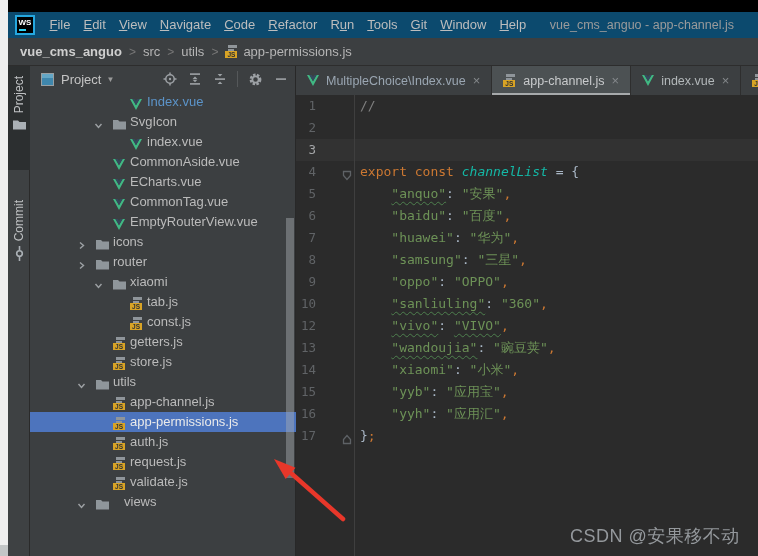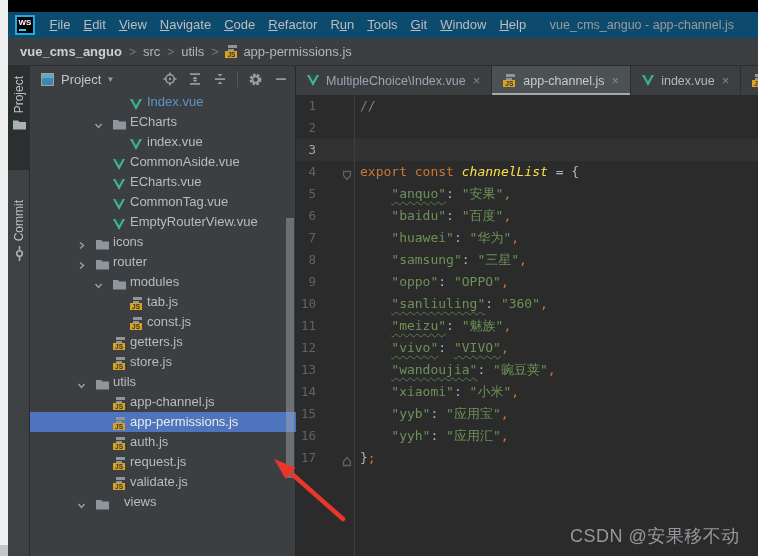--- a/index.html
+++ b/index.html
@@ -51,21 +51,21 @@
   .tab-close { color:#85898c; font-size:13px; line-height:13px; }
   .code-area { position:relative; flex:1; font-family:"DejaVu Sans Mono",monospace; font-size:13px; }
   .curline { position:absolute; left:0; width:100%; height:22px; background:#323232; }
   .code-line { position:relative; height:22px; line-height:22px; white-space:pre; padding-left:64px; }
   .gut-num { position:absolute; left:0; top:0; width:20px; text-align:right; color:#606366; font-size:12.5px; font-family:"DejaVu Sans Mono",monospace; }
   .gut-num.cur { color:#a5a7a9; }
   .gutter-sep { position:absolute; left:58px; top:0; bottom:0; width:1px; background:#3f3f3f; }
   .fold { position:absolute; left:46px; top:5px; }
   .cm { color:#808080; }
   .kw { color:#cc7832; }
-  .id { color:#fde047; font-style:italic; }
+  .id { color:#14b8a6; font-style:italic; }
   .pl { color:#a9b7c6; }
   .st { color:#6d9257; }
   .pu { color:#cc7832; }
   .squig { text-decoration:underline; text-decoration-style:wavy; text-decoration-color:#4e804e; text-decoration-thickness:1px; text-underline-offset:3px; }
   .arrow-svg { position:absolute; left:0; top:0; width:758px; height:556px; pointer-events:none; }
   .watermark { position:absolute; left:570px; top:524px; font-size:18px; color:#94989c; letter-spacing:0.5px; }
 </style>
 </head>
 <body>
 
@@ -175,21 +175,21 @@
                 </svg></span>
               <span class="tr-label" style="left:117px;color:#5c94c9">Index.vue</span>
             </div>
             <div class="tree-row">
               <span class="tr-chev" style="left:64px"><svg width="9" height="9" viewBox="0 0 9 9">
                   <polyline points="1.5,3 4.5,6.5 7.5,3" fill="none" stroke="#9da1a4" stroke-width="1.4"></polyline>
                 </svg></span>
               <span class="tr-icon" style="left:83px"><svg width="13" height="11" viewBox="0 0 13 11">
                   <path d="M0 1 L5 1 L6.5 2.6 L13 2.6 L13 10.5 L0 10.5 Z" fill="#8f969b"></path>
                 </svg></span>
-              <span class="tr-label" style="left:100px">ECharts</span>
+              <span class="tr-label" style="left:100px">SvgIcon</span>
             </div>
             <div class="tree-row">
               <span class="tr-icon" style="left:100px"><svg width="12" height="11" viewBox="0 0 12 11">
                   <polygon points="0,0 2.4,0 6,6.2 9.6,0 12,0 6,11" fill="#41b883"></polygon>
                   <polygon points="2.4,0 4.8,0 6,2.1 7.2,0 9.6,0 6,6.2" fill="#35495e"></polygon>
                 </svg></span>
               <span class="tr-label" style="left:117px">index.vue</span>
             </div>
             <div class="tree-row">
               <span class="tr-icon" style="left:83px"><svg width="12" height="11" viewBox="0 0 12 11">
@@ -237,21 +237,21 @@
                 </svg></span>
               <span class="tr-label" style="left:83px">router</span>
             </div>
             <div class="tree-row">
               <span class="tr-chev" style="left:64px"><svg width="9" height="9" viewBox="0 0 9 9">
                   <polyline points="1.5,3 4.5,6.5 7.5,3" fill="none" stroke="#9da1a4" stroke-width="1.4"></polyline>
                 </svg></span>
               <span class="tr-icon" style="left:83px"><svg width="13" height="11" viewBox="0 0 13 11">
                   <path d="M0 1 L5 1 L6.5 2.6 L13 2.6 L13 10.5 L0 10.5 Z" fill="#8f969b"></path>
                 </svg></span>
-              <span class="tr-label" style="left:100px">modules</span>
+              <span class="tr-label" style="left:100px">xiaomi</span>
             </div>
             <div class="tree-row">
               <span class="tr-icon" style="left:100px"><span style="position:relative;display:inline-block;width:13px;height:13px;"><span style="position:absolute;left:3px;top:0;width:9px;height:3px;background:#8f959a;"></span><span style="position:absolute;left:3px;top:4px;width:6px;height:2.5px;background:#8f959a;"></span><span style="position:absolute;left:0;top:6px;width:12px;height:7px;background:#d8a325;color:#2f3234;font-size:6.5px;font-weight:bold;line-height:7.5px;text-align:center;font-family:'Liberation Sans',sans-serif;">JS</span></span></span>
               <span class="tr-label" style="left:117px">tab.js</span>
             </div>
             <div class="tree-row">
               <span class="tr-icon" style="left:100px"><span style="position:relative;display:inline-block;width:13px;height:13px;"><span style="position:absolute;left:3px;top:0;width:9px;height:3px;background:#8f959a;"></span><span style="position:absolute;left:3px;top:4px;width:6px;height:2.5px;background:#8f959a;"></span><span style="position:absolute;left:0;top:6px;width:12px;height:7px;background:#d8a325;color:#2f3234;font-size:6.5px;font-weight:bold;line-height:7.5px;text-align:center;font-family:'Liberation Sans',sans-serif;">JS</span></span></span>
               <span class="tr-label" style="left:117px">const.js</span>
             </div>
             <div class="tree-row">
@@ -346,21 +346,20 @@
               <div class="code-line"><span class="gut-num cur">3</span></div>
               <div class="code-line"><span class="gut-num">4</span><span class="fold"><svg width="10" height="11" viewBox="0 0 10 11">
                     <path d="M1.5 1.5 L8.5 1.5 L8.5 5.5 L5 9.5 L1.5 5.5 Z" fill="none" stroke="#5e6266" stroke-width="1.3"></path>
                   </svg></span><span class="kw">export const </span><span class="id">channelList</span><span class="pl"> = {</span></div>
               <div class="code-line"><span class="gut-num">5</span><span class="pl">    </span><span class="st squig">"anquo"</span><span class="pl">: </span><span class="st">"安果"</span><span class="pu">,</span></div>
               <div class="code-line"><span class="gut-num">6</span><span class="pl">    </span><span class="st">"baidu"</span><span class="pl">: </span><span class="st">"百度"</span><span class="pu">,</span></div>
               <div class="code-line"><span class="gut-num">7</span><span class="pl">    </span><span class="st">"huawei"</span><span class="pl">: </span><span class="st">"华为"</span><span class="pu">,</span></div>
               <div class="code-line"><span class="gut-num">8</span><span class="pl">    </span><span class="st">"samsung"</span><span class="pl">: </span><span class="st">"三星"</span><span class="pu">,</span></div>
               <div class="code-line"><span class="gut-num">9</span><span class="pl">    </span><span class="st">"oppo"</span><span class="pl">: </span><span class="st">"OPPO"</span><span class="pu">,</span></div>
               <div class="code-line"><span class="gut-num">10</span><span class="pl">    </span><span class="st squig">"sanliuling"</span><span class="pl">: </span><span class="st">"360"</span><span class="pu">,</span></div>
-              <div class="code-line"><span class="gut-num">11</span><span class="pl">    </span><span class="st squig">"meizu"</span><span class="pl">: </span><span class="st">"魅族"</span><span class="pu">,</span></div>
               <div class="code-line"><span class="gut-num">12</span><span class="pl">    </span><span class="st squig">"vivo"</span><span class="pl">: </span><span class="st squig">"VIVO"</span><span class="pu">,</span></div>
               <div class="code-line"><span class="gut-num">13</span><span class="pl">    </span><span class="st squig">"wandoujia"</span><span class="pl">: </span><span class="st">"豌豆荚"</span><span class="pu">,</span></div>
               <div class="code-line"><span class="gut-num">14</span><span class="pl">    </span><span class="st">"xiaomi"</span><span class="pl">: </span><span class="st">"小米"</span><span class="pu">,</span></div>
               <div class="code-line"><span class="gut-num">15</span><span class="pl">    </span><span class="st">"yyb"</span><span class="pl">: </span><span class="st">"应用宝"</span><span class="pu">,</span></div>
               <div class="code-line"><span class="gut-num">16</span><span class="pl">    </span><span class="st">"yyh"</span><span class="pl">: </span><span class="st">"应用汇"</span><span class="pu">,</span></div>
               <div class="code-line"><span class="gut-num">17</span><span class="fold"><svg width="10" height="11" viewBox="0 0 10 11">
                     <path d="M1.5 9.5 L8.5 9.5 L8.5 5.5 L5 1.5 L1.5 5.5 Z" fill="none" stroke="#5e6266" stroke-width="1.3"></path>
                   </svg></span><span class="pl">}</span><span class="pu">;</span></div>
             </div>
           <div class="gutter-sep"></div>

